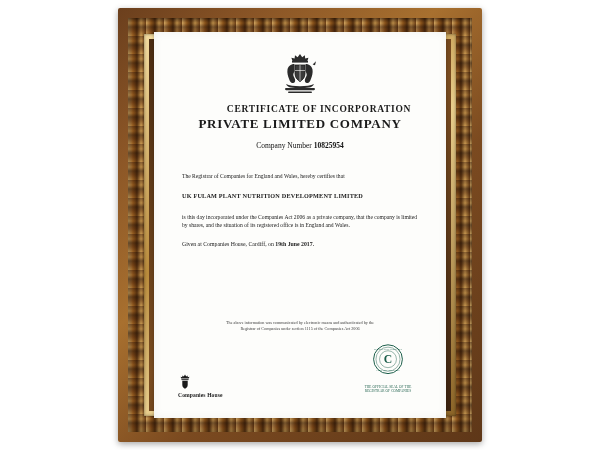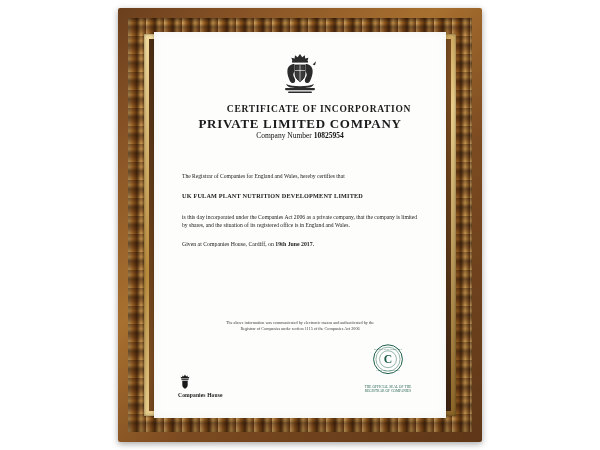--- a/index.html
+++ b/index.html
@@ -140,21 +140,21 @@
     font-size: 13px;
     letter-spacing: 0.7px;
     font-weight: bold;
     margin-top: 2px;
   }
 
   .company-number {
     position: absolute;
     left: 0;
     right: 0;
-    top: 99px;
+    top: 109px;
     text-align: center;
     font-size: 7.5px;
     color: #111;
   }
   .company-number b { font-weight: bold; }
 
   .body-block {
     position: absolute;
     left: 28px;
     right: 24px;

